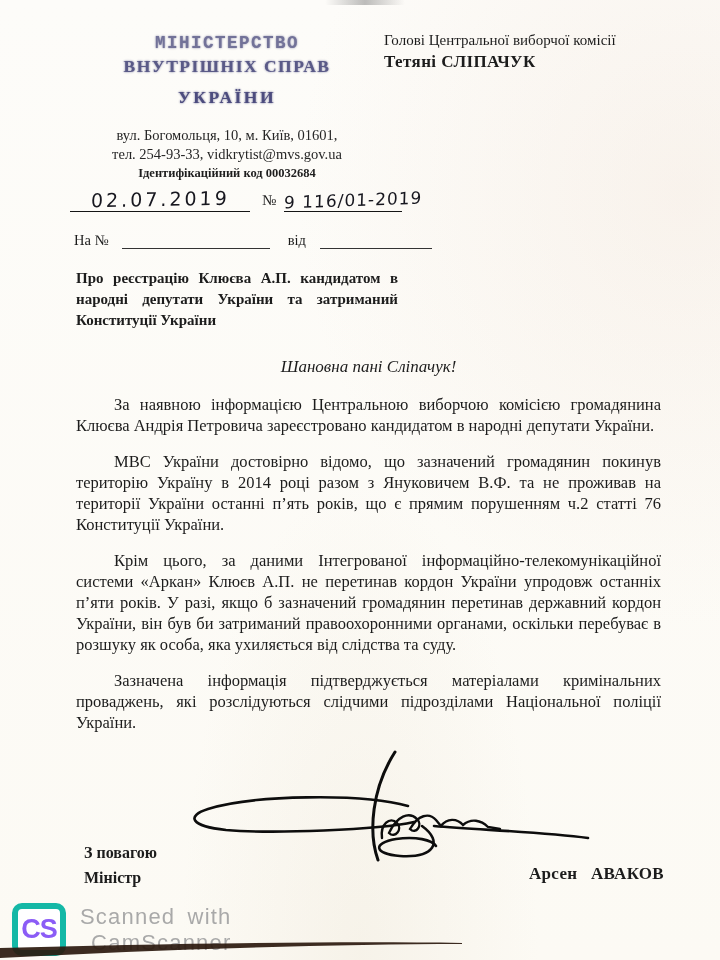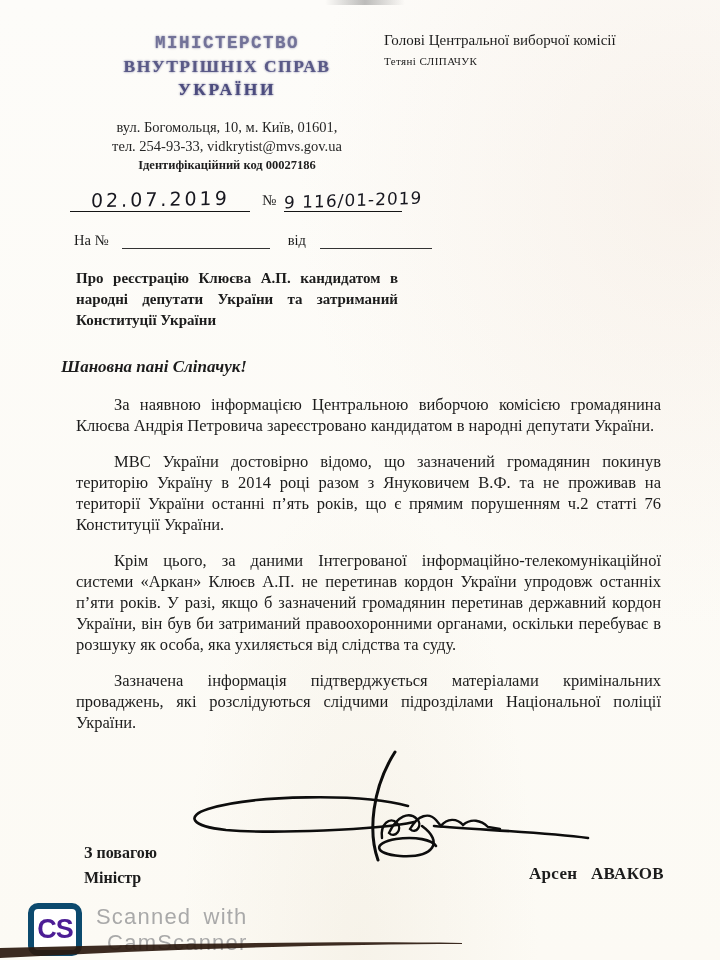--- a/index.html
+++ b/index.html
@@ -16,83 +16,83 @@
 
   
   .letterhead{left:62px;top:32px;width:330px;text-align:center;}
   .ministry{
     font-weight:bold;font-size:17.5px;line-height:23px;letter-spacing:1.5px;
     color:var(--ministry,#3e3e74);
     text-shadow:0 0 1.6px rgba(62,62,116,.75), 0 0 3px rgba(62,62,116,.3);
   }
   .ministry .l1{opacity:.72;font-family:Liberation Mono, monospace;}
   .ministry .l2{opacity:.85;}
-  .ministry .l3{opacity:.92;letter-spacing:2.5px;}
+  .ministry .l3{opacity:.92;letter-spacing:2.5px;margin-top:8px;}
   .addr{font-size:14.5px;line-height:19px;color:#262626;margin-top:17px;}
   .idcode{font-size:12.5px;font-weight:bold;color:#1e1e1e;margin-top:2px;}
 
   
   .recipient{left:384px;top:30px;width:310px;font-size:15px;line-height:21px;}
-  .recipient .name{font-weight:normal;font-size:11px;letter-spacing:.4px;}
+  .recipient .name{font-weight:bold;font-size:17px;letter-spacing:.4px;}
 
   
   .refline{left:70px;top:188px;width:330px;white-space:nowrap;}
   .field{display:inline-block;border-bottom:1.6px solid #151515;text-align:center;vertical-align:bottom;padding-bottom:1px;}
   .hw{
     font-family:"DejaVu Sans", sans-serif;color:#17171f;
     display:inline-block;
   }
   .hw-date{font-size:19px;letter-spacing:3px;transform:rotate(-1deg) skewX(-3deg);}
   .hw-num{font-size:17px;letter-spacing:1px;transform:rotate(-2deg) skewX(-4deg);}
   .nosign{font-size:15px;margin:0 8px 0 12px;display:inline-block;vertical-align:bottom;padding-bottom:3px;}
   .replyline{left:74px;top:232px;width:360px;font-size:14.5px;white-space:nowrap;}
   .blank{display:inline-block;border-bottom:1.3px solid #333;height:14px;vertical-align:bottom;}
 
   
   .subject{left:76px;top:268px;width:322px;font-weight:bold;font-size:15px;line-height:21px;text-align:justify;}
 
   
   .bodytxt{left:61px;top:356px;width:615px;font-size:16.5px;line-height:21px;}
-  .salut{font-weight:bold;font-style:italic;font-size:17px;margin:0 0 17px 0;}
+  .salut{font-weight:normal;font-style:italic;text-align:center;font-size:17px;margin:0 0 17px 0;}
   .bodytxt p{margin:15px;text-indent:38px;text-align:justify;}
 
   
   .sig{left:182px;top:746px;}
 
   
   .signoff{left:84px;top:840px;font-weight:bold;font-size:16px;line-height:25px;}
   .minister-name{right:56px;top:864px;font-weight:bold;font-size:17px;word-spacing:9px;letter-spacing:.3px;}
 
   
   .csfooter{left:12px;top:903px;display:flex;align-items:center;font-family:"Liberation Sans", sans-serif;}
   .cslogo{
-    width:42px;height:41px;border:6px solid #0c4a6e;border-radius:10px;background:#fff;
+    width:42px;height:41px;border:6px solid #14b8a6;border-radius:10px;background:#fff;
     display:flex;align-items:center;justify-content:center;
-    font-weight:bold;font-size:27px;color:#4c1d95;letter-spacing:-1px;margin-left:16px;
+    font-weight:bold;font-size:27px;color:#8b5cf6;letter-spacing:-1px;
   }
   .cstext{margin-left:14px;color:var(--graytxt,#a9a9a9);font-size:22px;line-height:26px;letter-spacing:1.2px;word-spacing:5px;font-weight:500;text-align:right;}
 
   
   .edgewedge{left:0;bottom:2px;}
   .topsmudge{left:325px;top:0;width:80px;height:5px;background:linear-gradient(90deg,rgba(120,120,120,0),rgba(110,110,110,.45),rgba(120,120,120,0));border-radius:3px;}
 </style>
 </head>
 <body>
 
 <div class="abs letterhead">
   <div class="ministry">
     <div class="l1">МІНІСТЕРСТВО</div>
     <div class="l2">ВНУТРІШНІХ СПРАВ</div>
     <div class="l3">УКРАЇНИ</div>
   </div>
   <div class="addr">
     <div>вул. Богомольця, 10, м. Київ, 01601,</div>
     <div>тел. 254-93-33, vidkrytist@mvs.gov.ua</div>
   </div>
-  <div class="idcode">Ідентифікаційний код 00027186</div>
+  <div class="idcode">Ідентифікаційний код 00032684</div>
 </div>
 
 <div class="abs recipient">
   <div>Голові Центральної виборчої комісії</div>
   <div class="name">Тетяні СЛІПАЧУК</div>
 </div>
 
 <div class="abs refline">
   <span class="field" style="width:180px;"><span class="hw hw-date">02.07.2019</span></span><span class="nosign">№</span><span class="field" style="width:118px;"><span class="hw hw-num">9 116/01-2019</span></span>
 </div>

